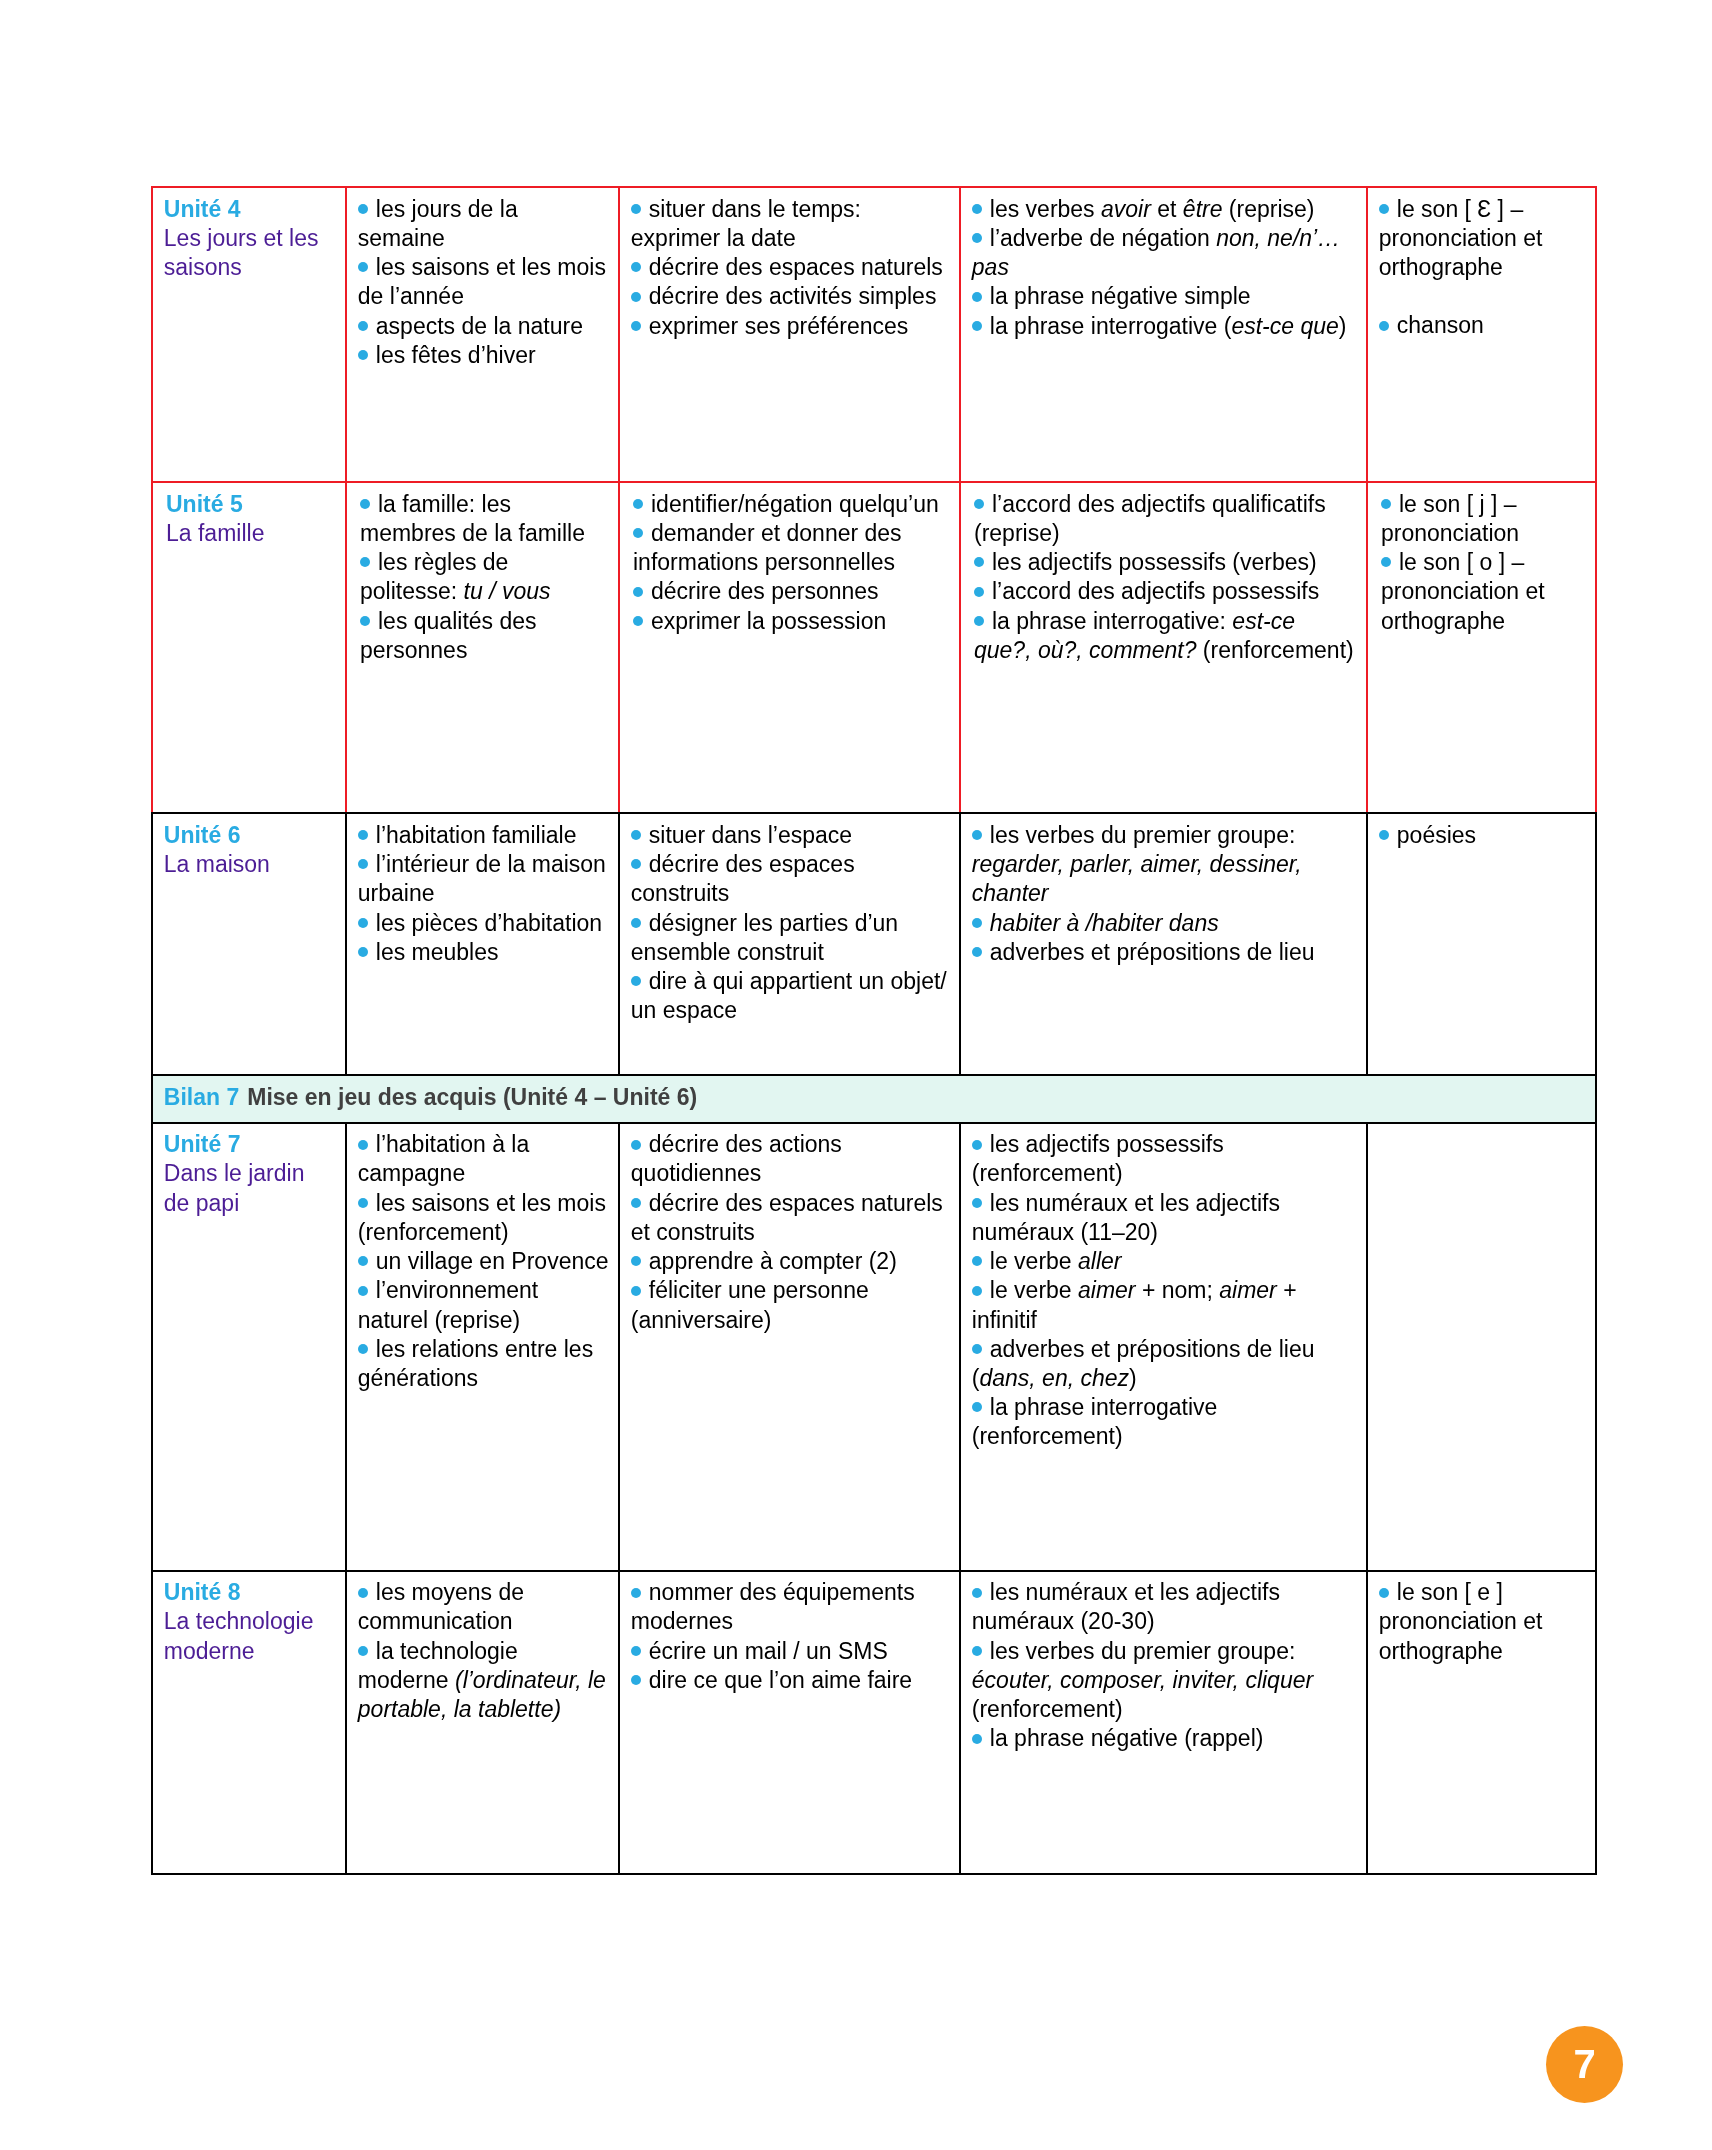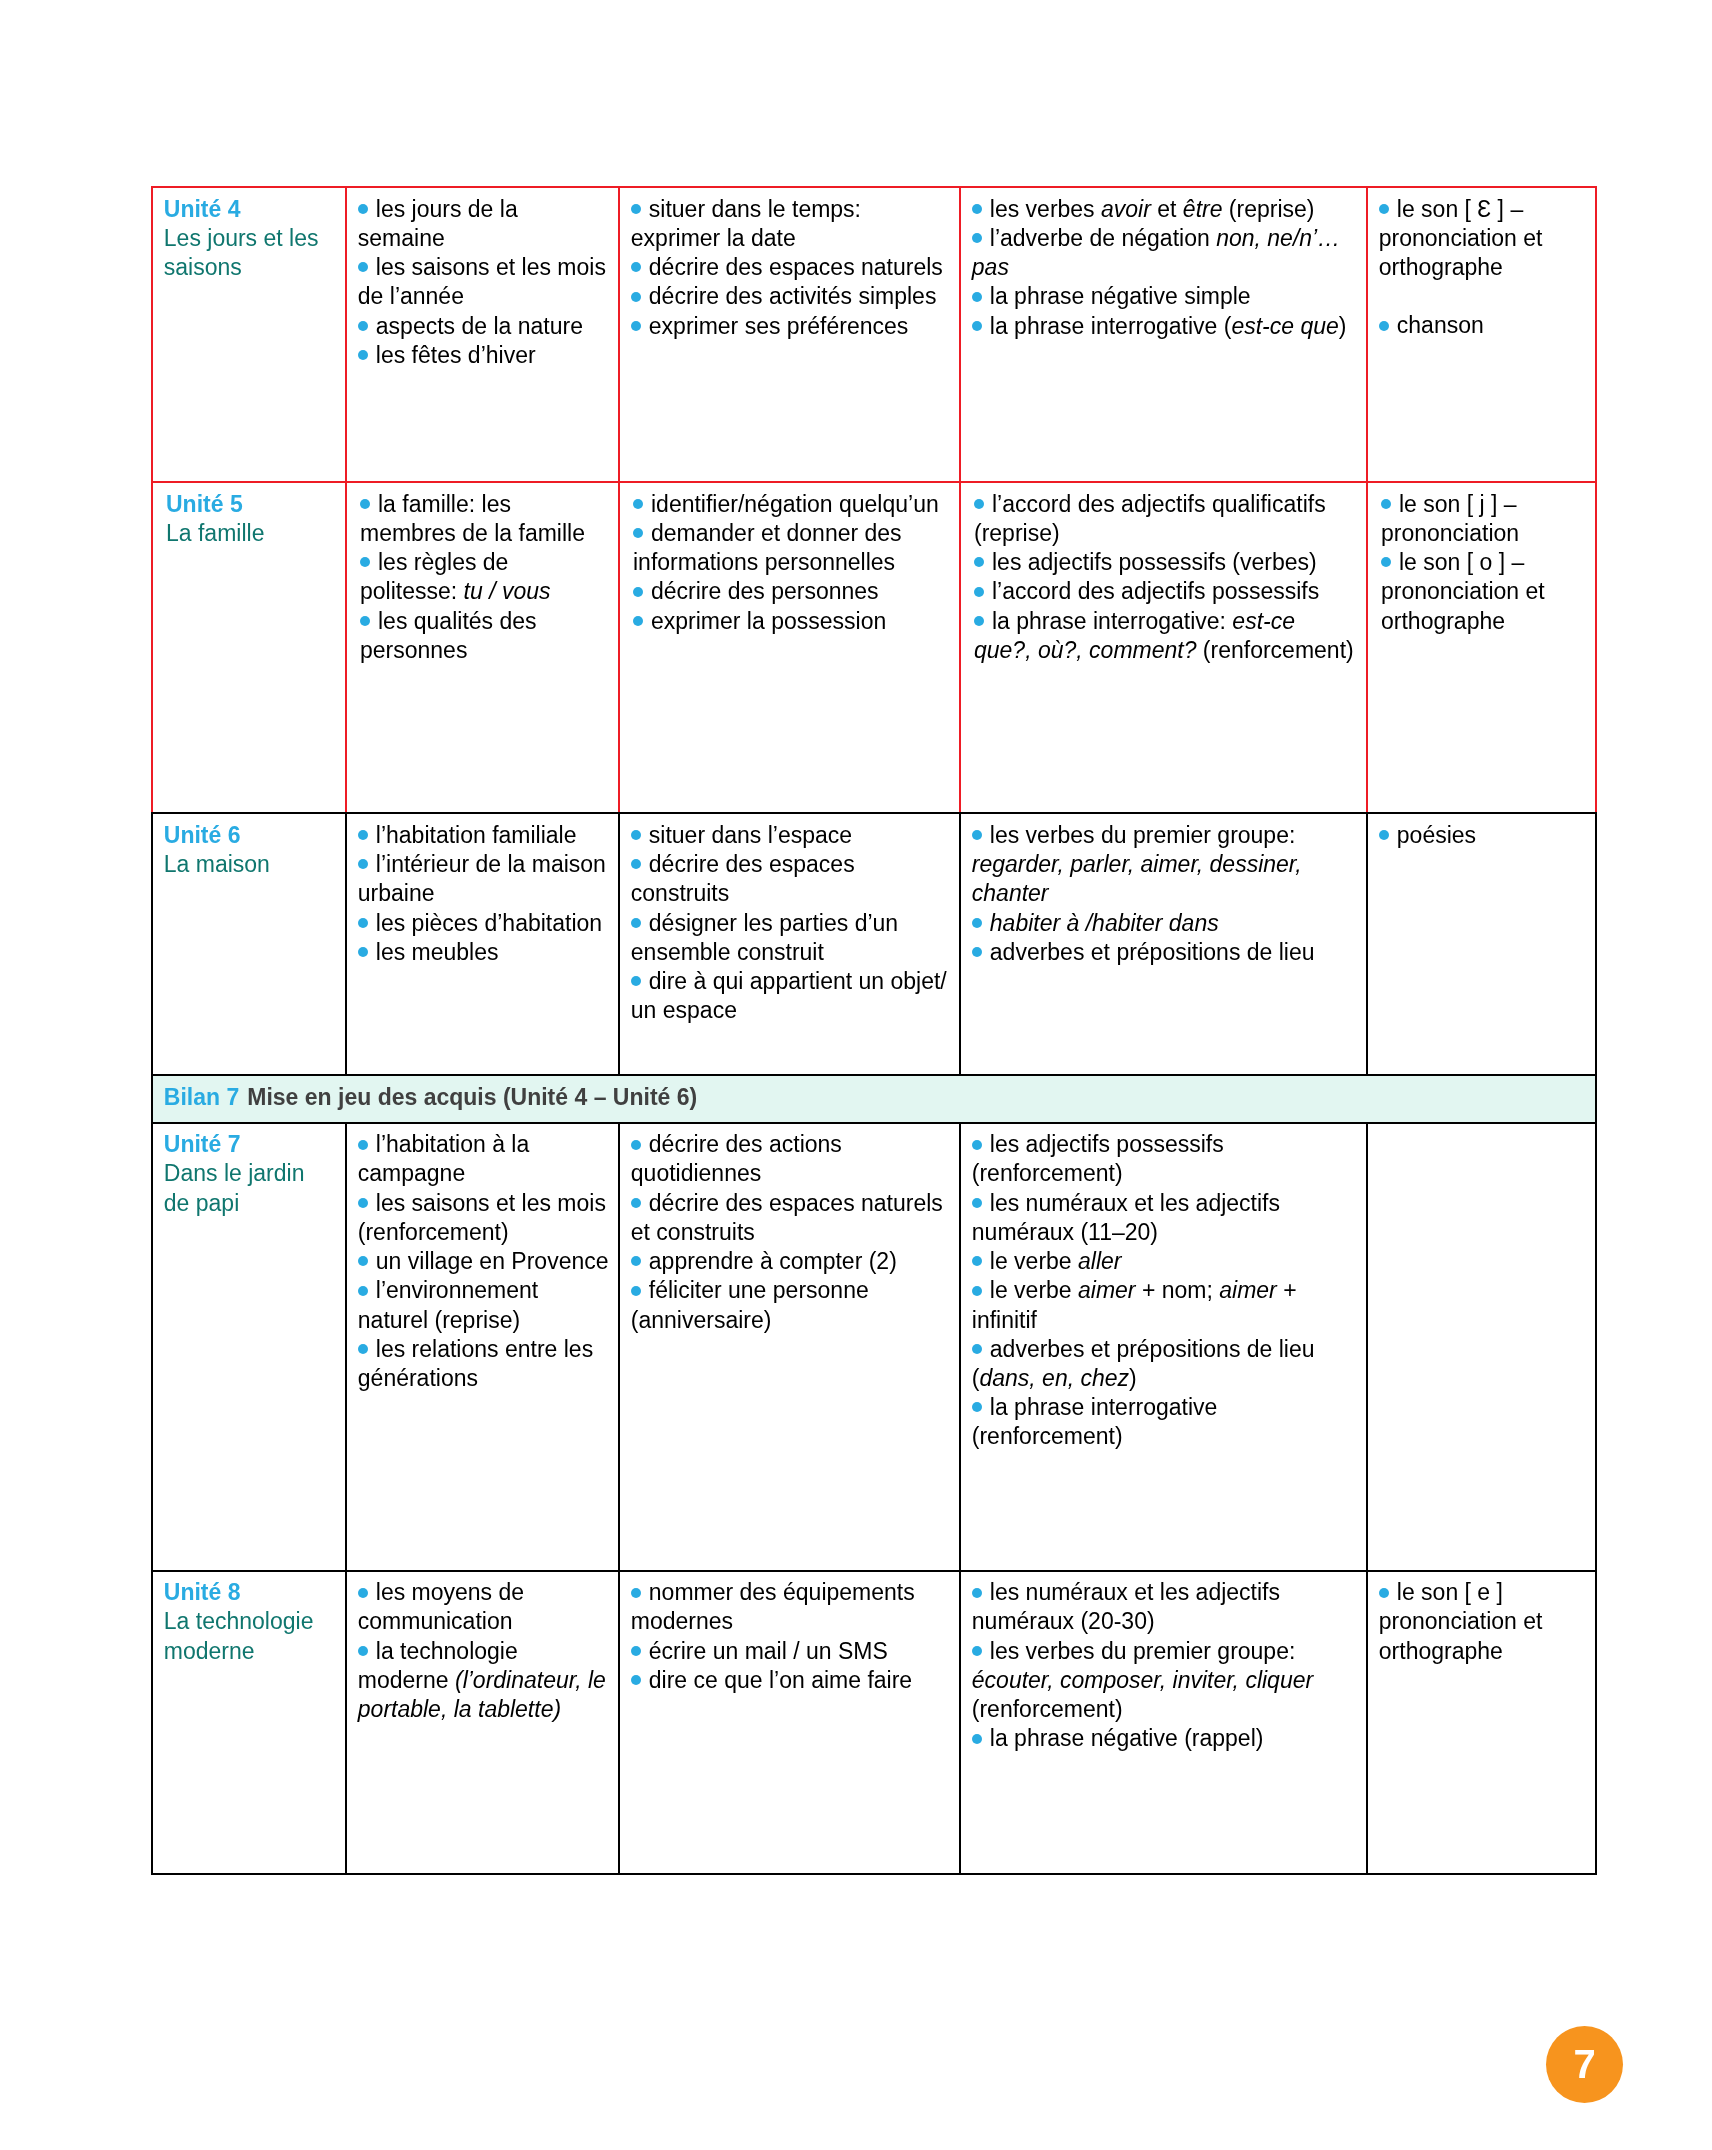--- a/index.html
+++ b/index.html
@@ -45,21 +45,21 @@
   tr[data-row="u5"]     > td { height: 332px; padding-left: 13px; }
   tr[data-row="u6"]     > td { height: 262px; }
   tr[data-row="bilan2"] > td { height: 40px; }
   tr[data-row="u7"]     > td { height: 448px; }
   tr[data-row="u8"]     > td { height: 303px; }
 
   .unit-name {
     color: var(--cyan, #29abe2);
     font-weight: bold;
   }
-  .unit-title { color: #0f766e; }
+  .unit-title { color: #4c1d95; }
 
   .item { margin: 0; }
   .item.spacer { height: 29px; }
   .bullet {
     display: inline-block;
     width: 10px;
     height: 10px;
     border-radius: 50%;
     background: var(--cyan, #29abe2);
     margin-right: 8px;

